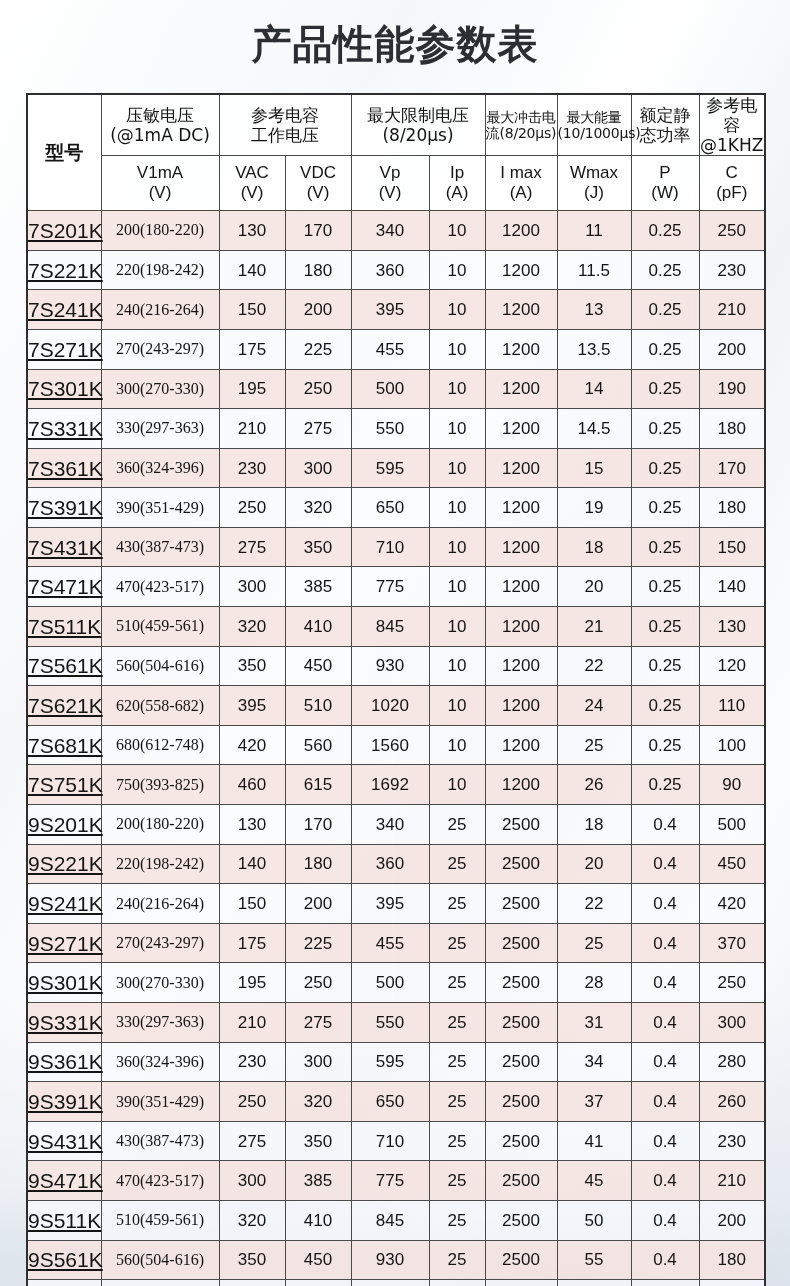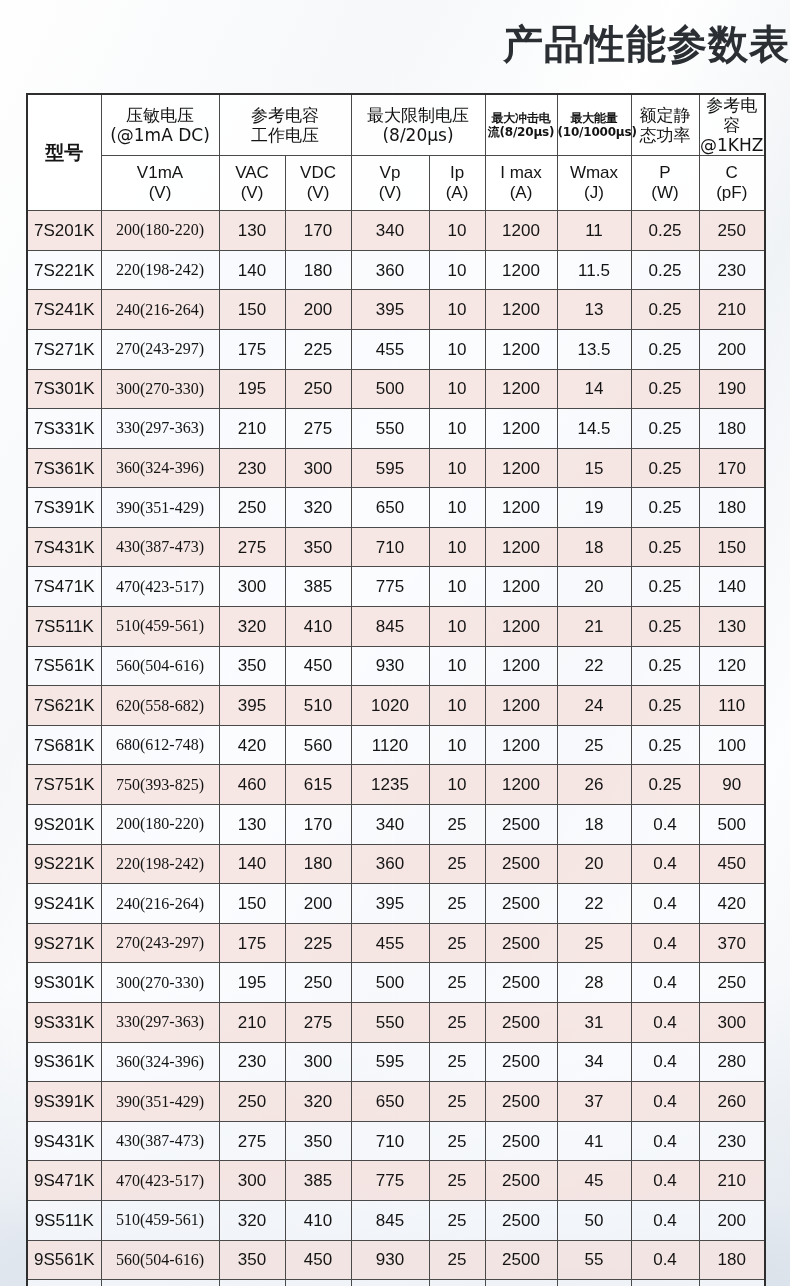--- a/index.html
+++ b/index.html
@@ -44,21 +44,21 @@
     position: relative;
     width: 790px;
     height: 1286px;
   }
 
   .title {
     position: absolute;
     top: 17px;
     left: 0;
     width: 790px;
-    text-align: right;
+    text-align: center;
     font-size: 40px;
     font-weight: bold;
     color: #2b2f33;
     letter-spacing: 1px;
     font-family: "DejaVu Sans", "Liberation Sans", sans-serif;
   }
 
   .table-wrap {
     position: absolute;
     top: 93px;
@@ -97,32 +97,32 @@
     font-family: "Liberation Sans", sans-serif;
   }
   thead th.model {
     font-size: 19px;
     font-family: "DejaVu Sans", sans-serif;
     font-weight: bold;
   }
   thead th .l1 { display: block; }
   thead th .l2 { display: block; }
   th.narrow-head .l1,
-  th.narrow-head .l2 { font-size: 12px; letter-spacing: -0.2px; font-weight: bold; }
+  th.narrow-head .l2 { font-size: 14px; letter-spacing: -0.2px; }
 
   tbody td {
     height: 38.6px;
     font-size: 17px;
     line-height: 1;
     font-family: "Liberation Sans", sans-serif;
   }
   tbody tr.odd td { background: rgba(245,228,224,0.88); }
   tbody tr.even td { background: rgba(250,251,253,0.70); }
 
-  td.model-cell { font-size: 17px; }
+  td.model-cell { font-size: 21px; text-decoration: underline; }
   td.v1ma-cell  { font-size: 16px; font-family: Liberation Serif, serif; }
 </style>
 </head>
 <body>
 
 <div id="page">
 
   <div id="page-bg">
     <div class="streak" style="left:96px; top:0; height:1286px;"></div>
     <div class="streak" style="left:392px; top:0; height:1286px;"></div>
@@ -371,33 +371,33 @@
             <td>1200</td>
             <td>24</td>
             <td>0.25</td>
             <td>110</td>
           </tr>
           <tr class="even">
             <td class="model-cell">7S681K</td>
             <td class="v1ma-cell">680(612-748)</td>
             <td>420</td>
             <td>560</td>
-            <td>1120</td>
+            <td>1560</td>
             <td>10</td>
             <td>1200</td>
             <td>25</td>
             <td>0.25</td>
             <td>100</td>
           </tr>
           <tr class="odd">
             <td class="model-cell">7S751K</td>
             <td class="v1ma-cell">750(393-825)</td>
             <td>460</td>
             <td>615</td>
-            <td>1235</td>
+            <td>1692</td>
             <td>10</td>
             <td>1200</td>
             <td>26</td>
             <td>0.25</td>
             <td>90</td>
           </tr>
           <tr class="even">
             <td class="model-cell">9S201K</td>
             <td class="v1ma-cell">200(180-220)</td>
             <td>130</td>

